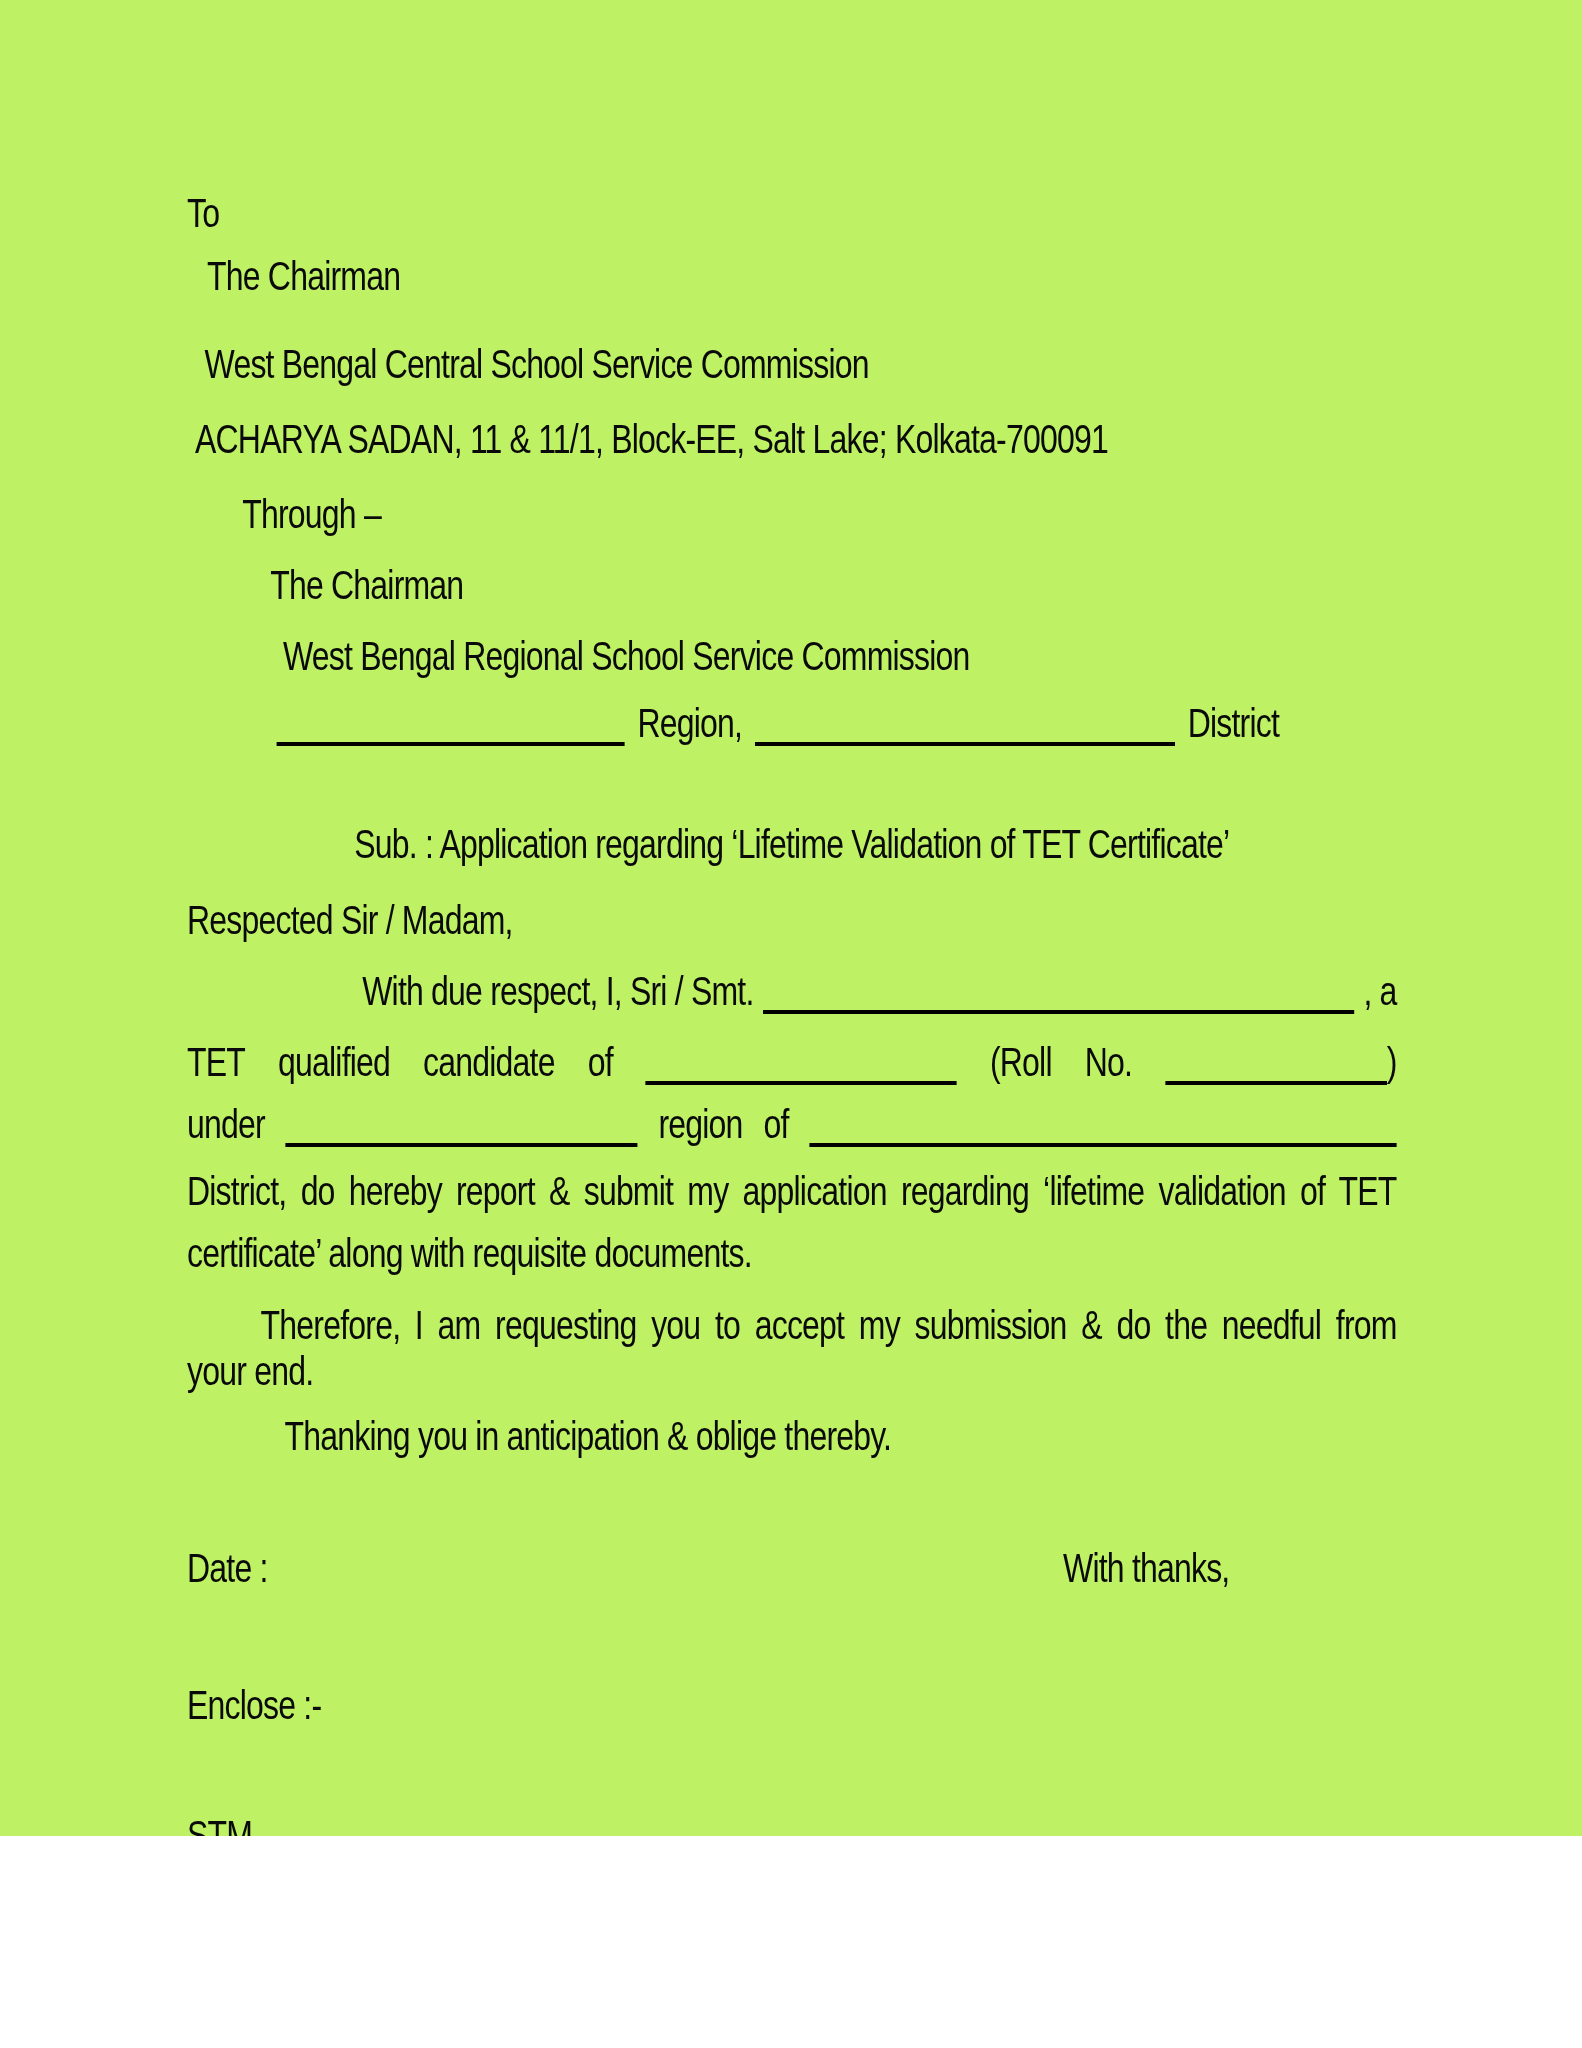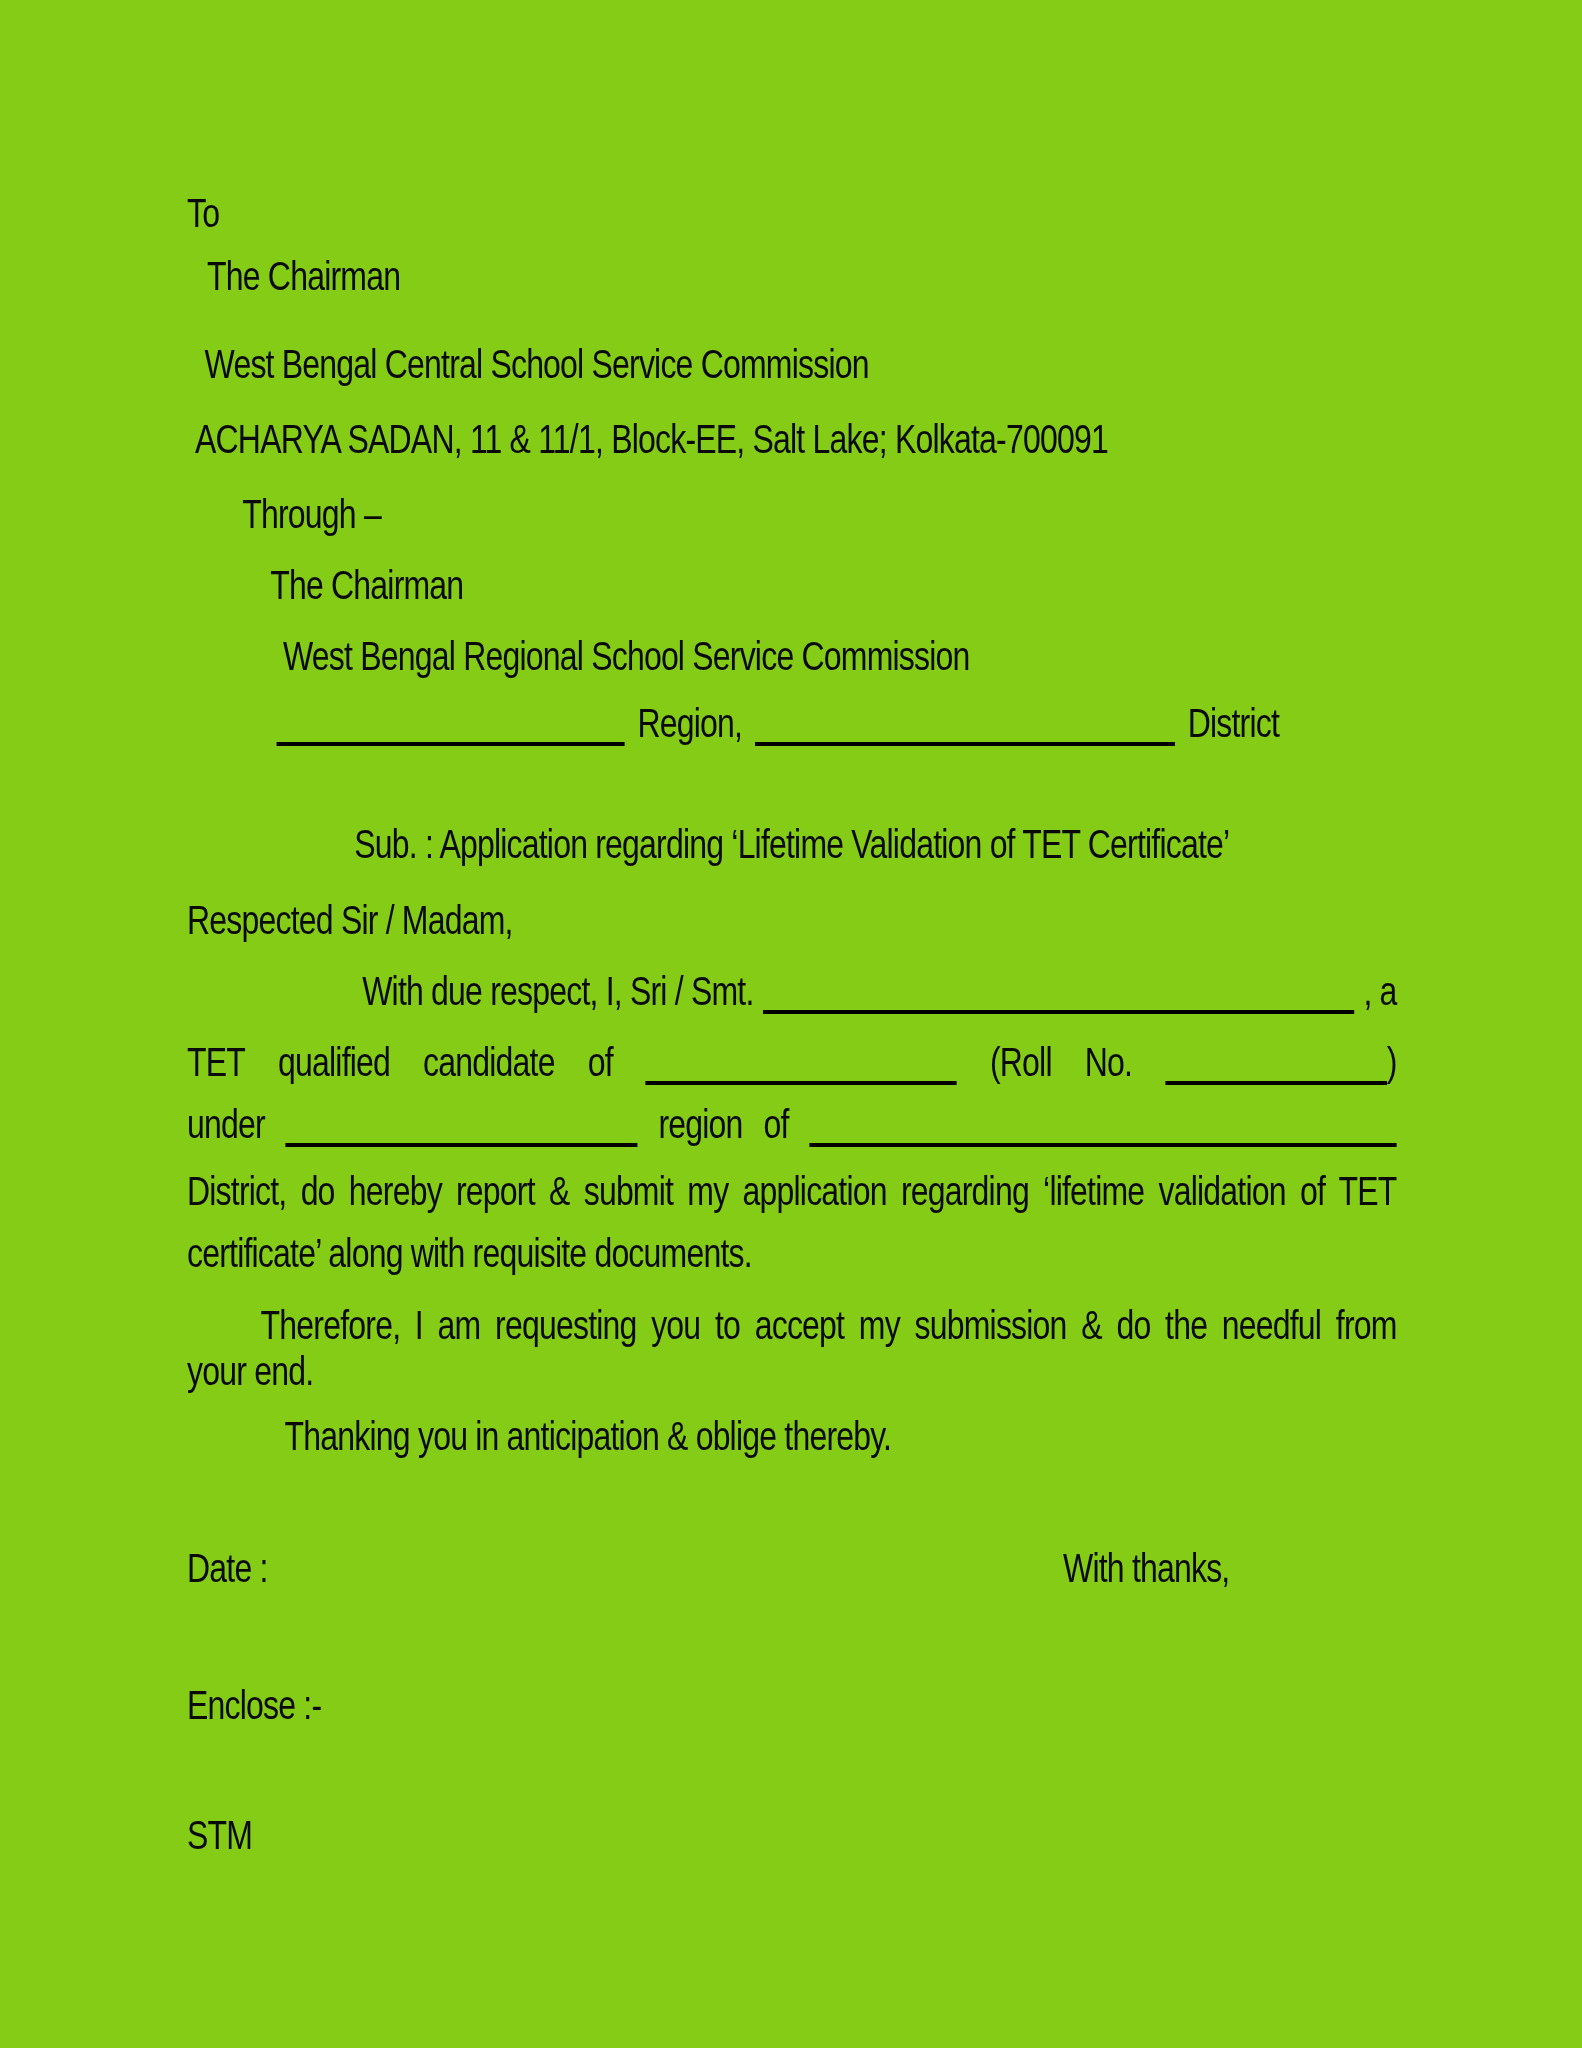--- a/index.html
+++ b/index.html
@@ -4,22 +4,22 @@
 <style>
   html, body { margin: 0; padding: 0; }
   body {
     width: 1582px; height: 2048px;
     background: #ffffff;
     font-family: "Liberation Sans", sans-serif;
     color: #000000;
   }
   .page {
     position: relative;
-    width: 1582px; height: 2048px;
-    background: #84cc16;
+    width: 1582px; height: 1836px;
+    background: #bef264;
     overflow: hidden;
   }
   
   .content {
     position: absolute;
     left: 187px; top: 0;
     width: 1512px;
     transform: scaleX(0.8);
     transform-origin: 0 0;
     font-size: 40px;

